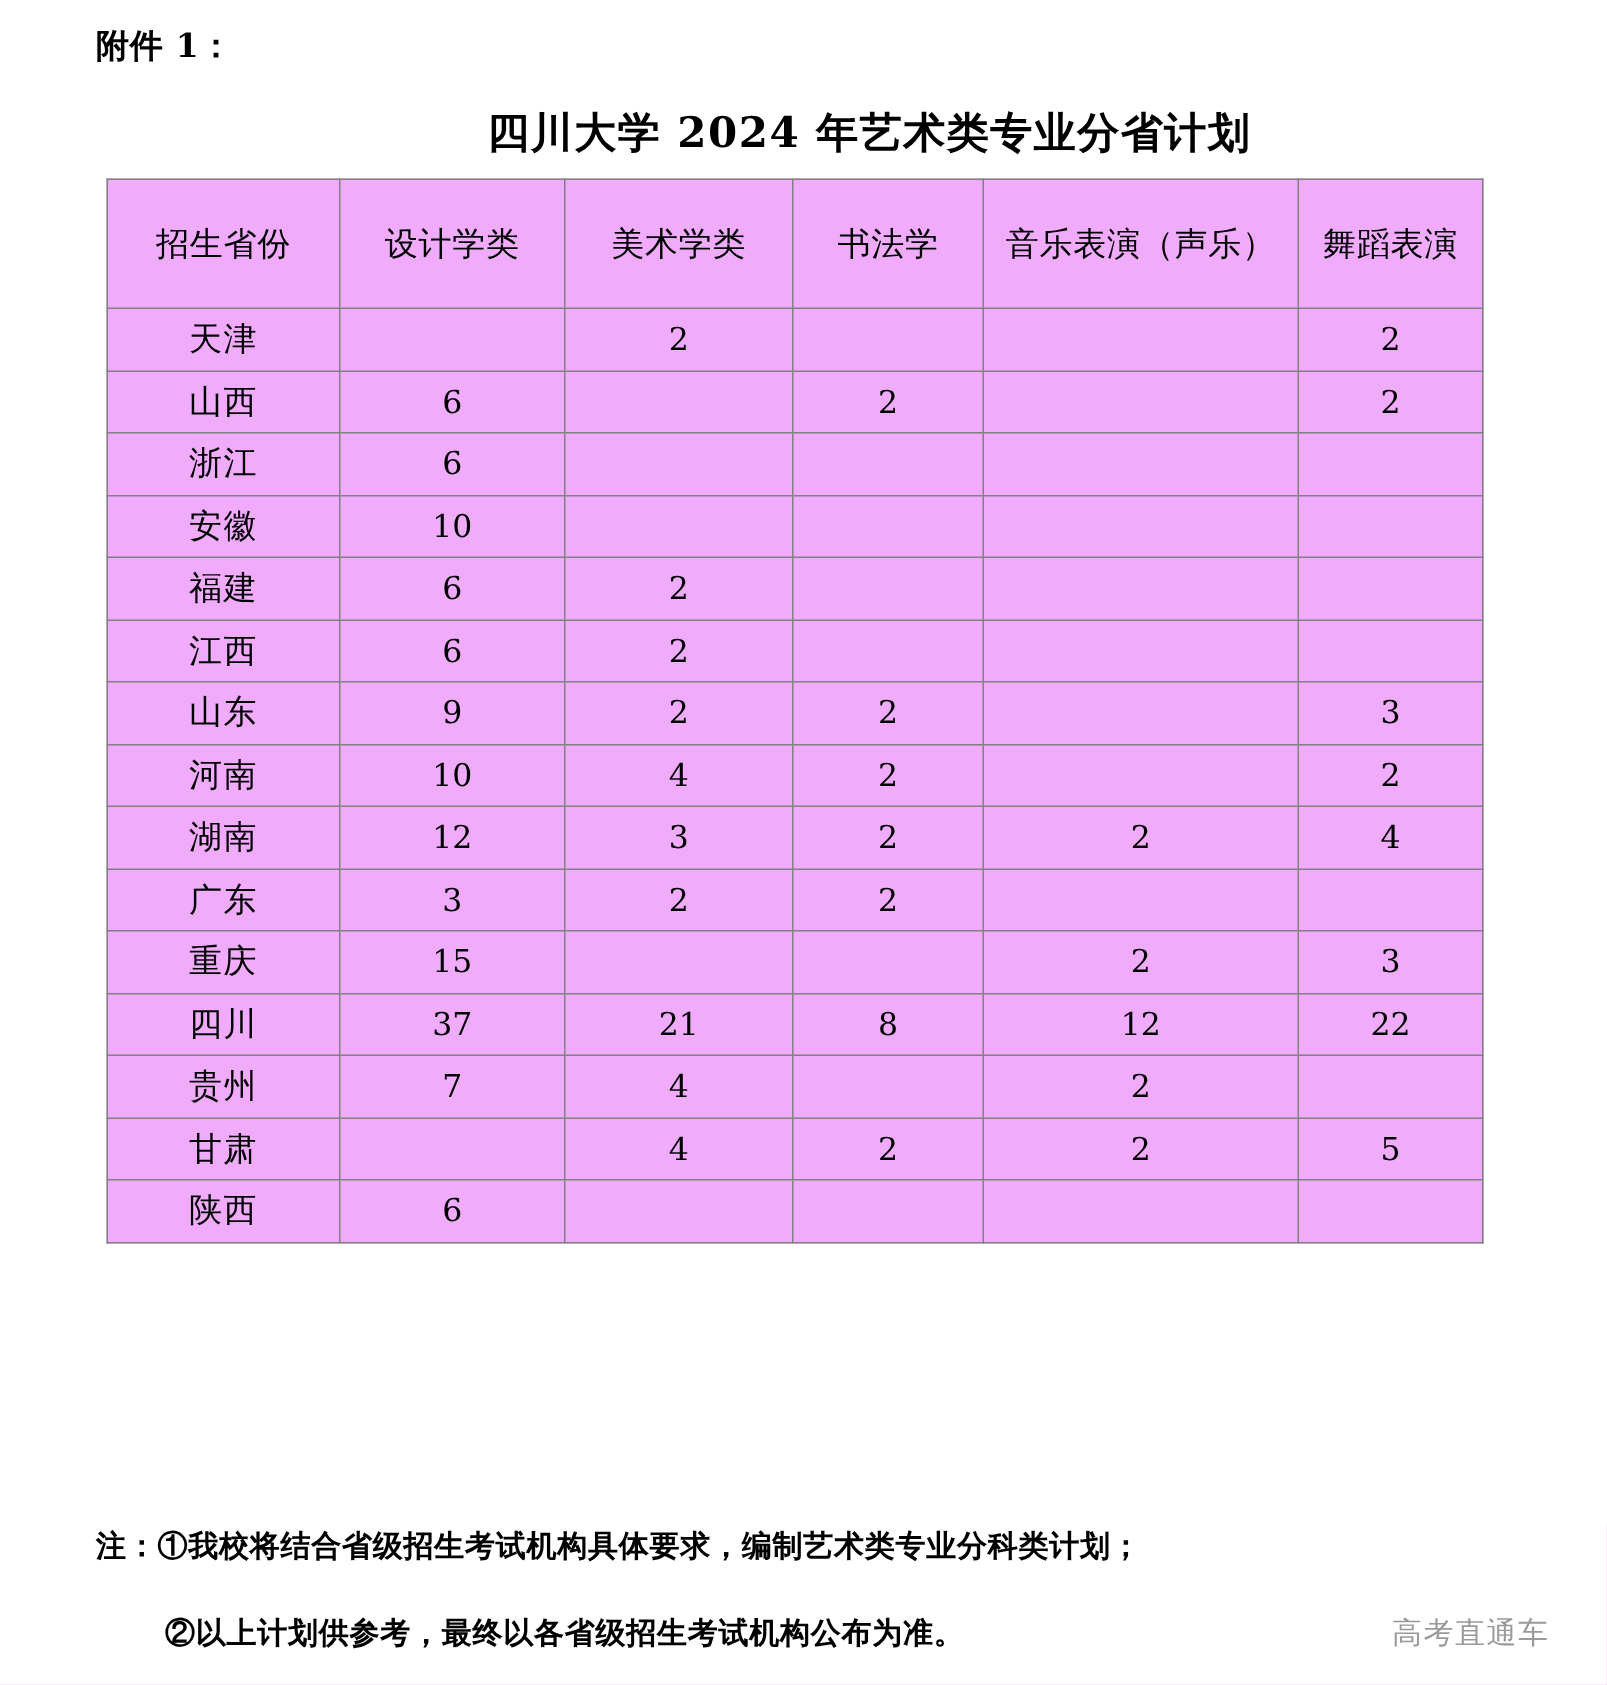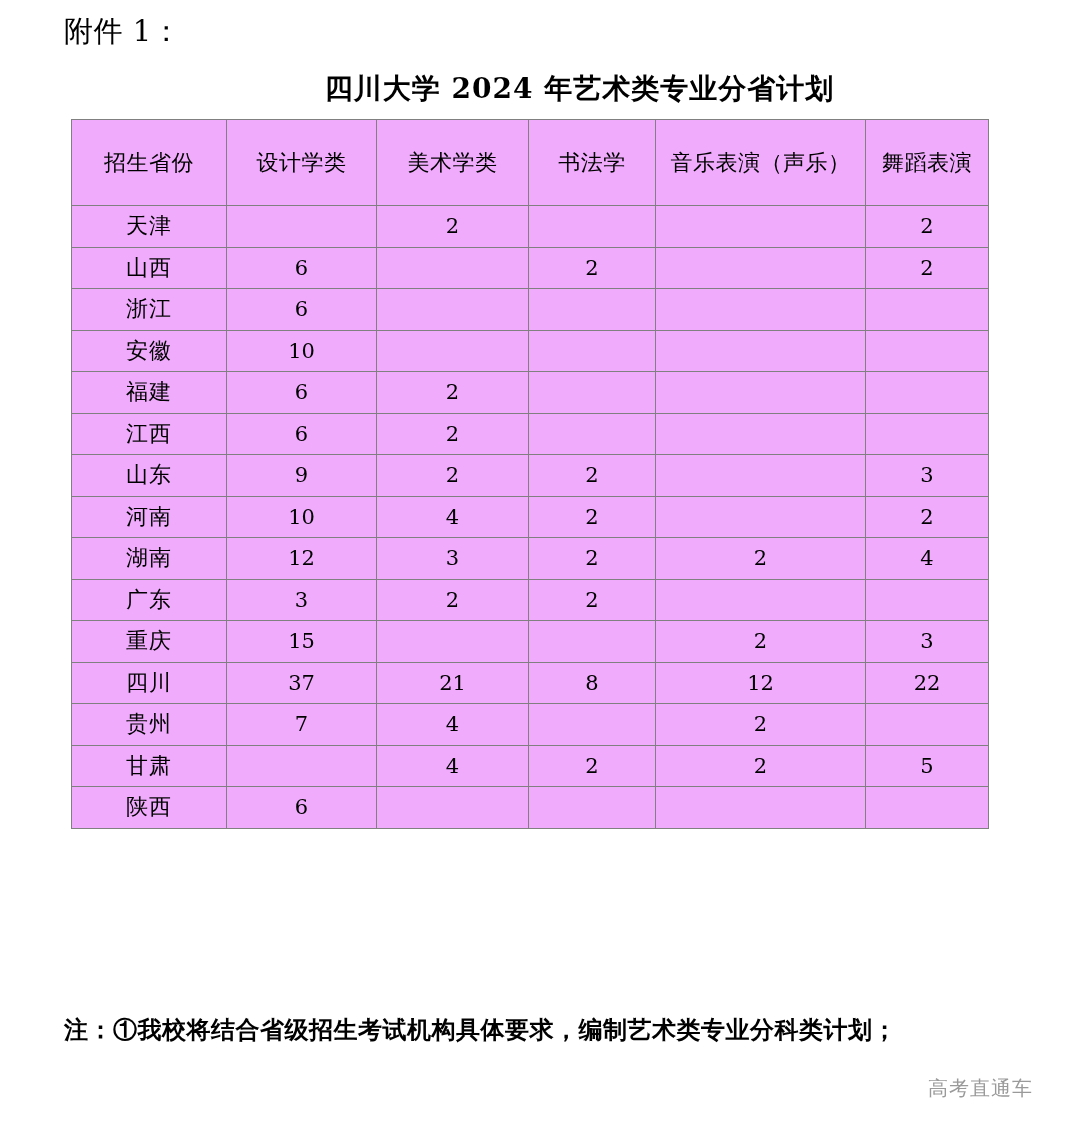--- a/index.html
+++ b/index.html
@@ -18,25 +18,26 @@
   .page {
     position: relative;
     width: 1071px;
     height: 1123px;
     box-sizing: border-box;
   }
   .attachment-label {
     position: absolute;
     left: 64px;
     top: 14px;
-    font-size: 29px;
+    font-size: 22px;
     line-height: 34px;
     font-family: "DejaVu Serif", "Liberation Serif", serif;
     letter-spacing: 0.5px;
     white-space: nowrap;
+    font-weight: bold;
   }
   .doc-title {
     position: absolute;
     left: 0;
     top: 70px;
     width: 1071px;
     text-align: center;
     font-size: 28px;
     line-height: 38px;
     font-weight: 700;
@@ -84,21 +85,21 @@
   col.c-music    { width: 210px; }
   col.c-dance    { width: 123px; }
 
   .notes {
     position: absolute;
     left: 64px;
     top: 1001px;
     width: 940px;
   }
   .note-line {
-    font-size: 24px;
+    font-size: 20px;
     line-height: 58px;
     font-weight: 700;
     font-family: "DejaVu Serif", "Liberation Serif", serif;
     letter-spacing: 0.5px;
     white-space: nowrap;
   }
   .note-line.second {
     padding-left: 46px;
   }
   .watermark {
@@ -261,17 +262,18 @@
           <td></td>
           <td></td>
           <td></td>
           <td></td>
         </tr>
       </tbody>
   </table>
 
   <div class="notes">
     <div class="note-line first">注：①我校将结合省级招生考试机构具体要求，编制艺术类专业分科类计划；</div>
+    <div class="note-line second">②以上计划供参考，最终以各省级招生考试机构公布为准。</div>
   </div>
 
   <div class="watermark">高考直通车</div>
 
 </div>
 
 </body></html>

